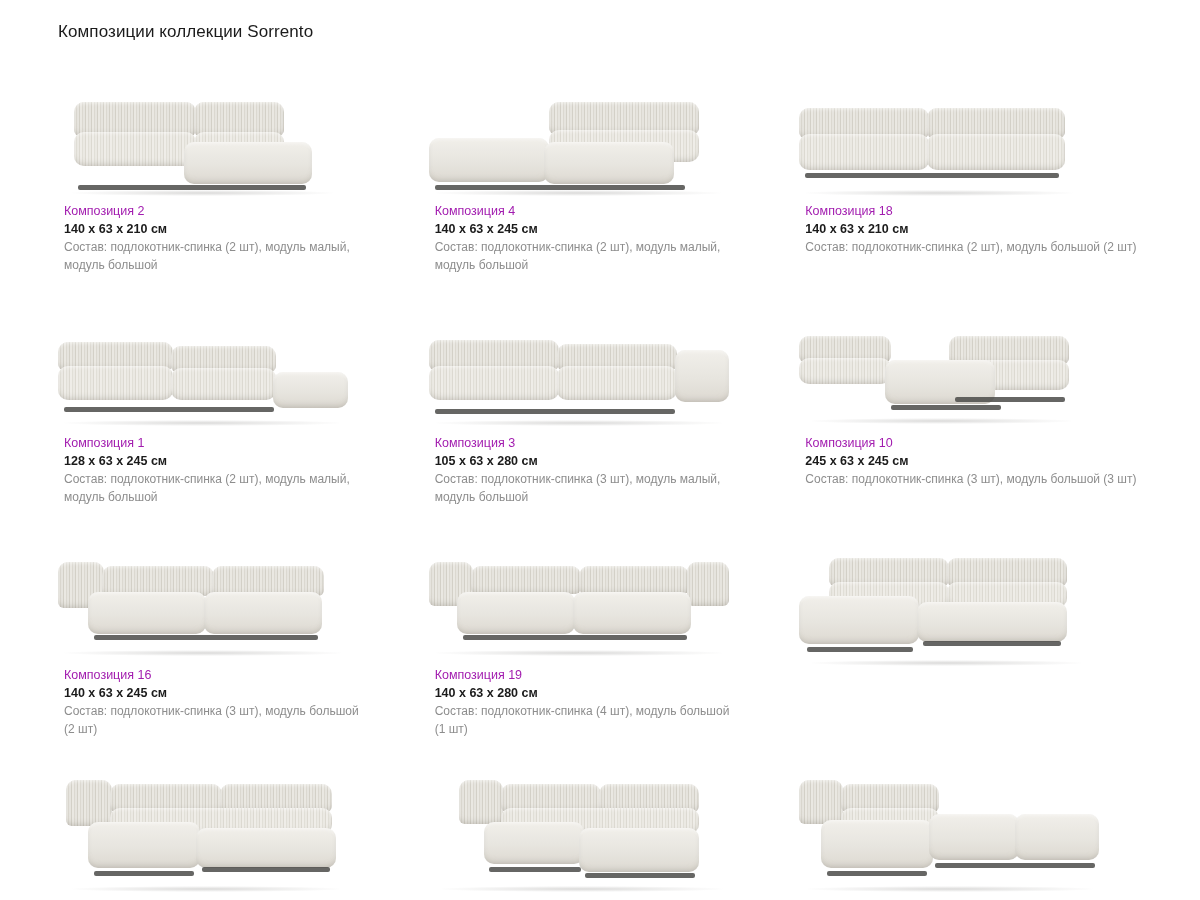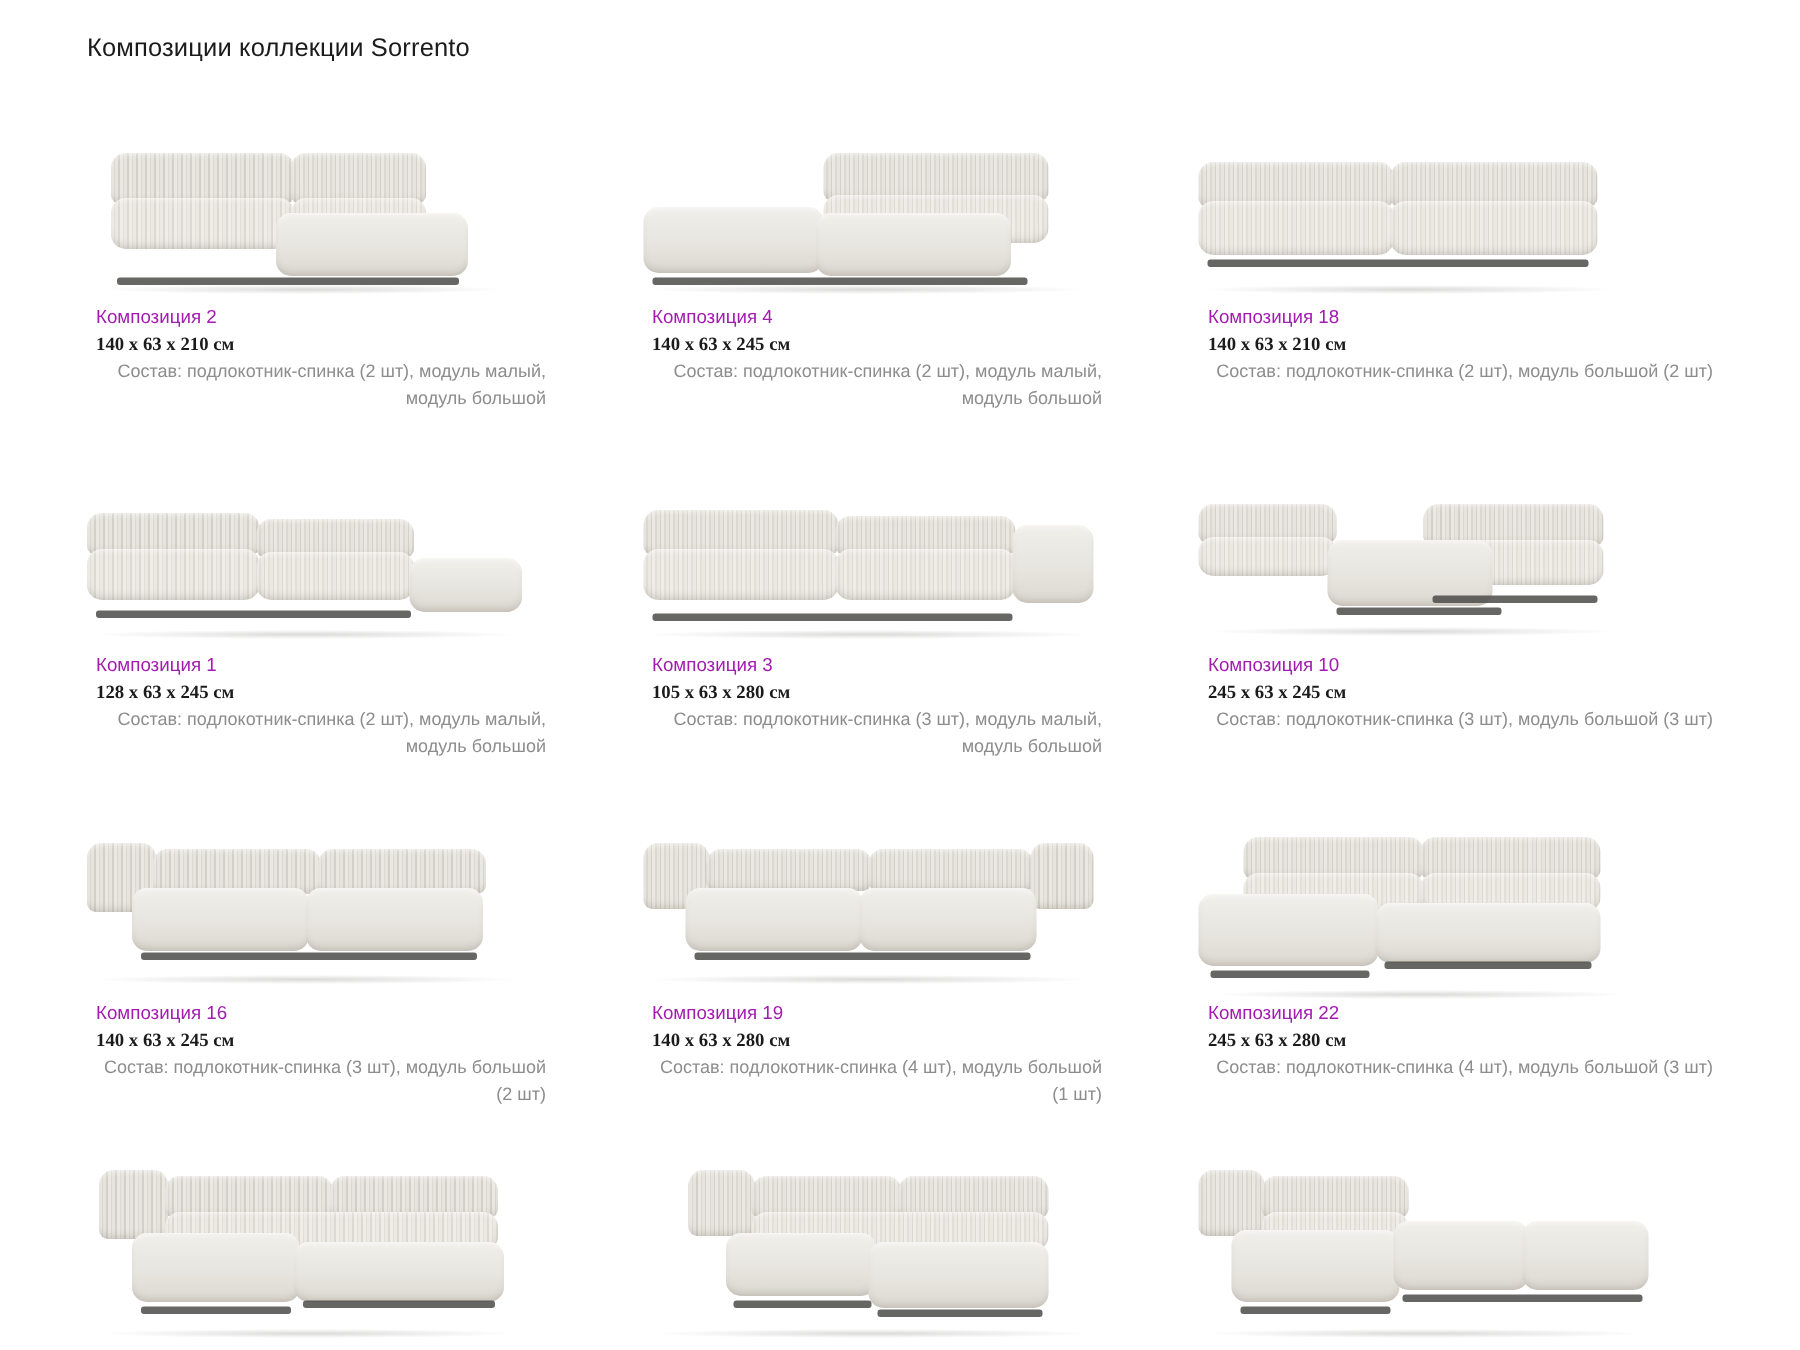--- a/index.html
+++ b/index.html
@@ -53,29 +53,27 @@
     color: #a21caf;
     line-height: 1.45;
     white-space: nowrap;
   }
   .comp-dims {
     font-size: 12.5px;
     font-weight: bold;
     color: #1b1b1b;
     line-height: 1.45;
     white-space: nowrap;
-    font-family: Liberation Serif, serif;
   }
   .comp-compose {
     font-size: 12px;
     color: #8d8d8d;
     line-height: 1.45;
     margin-top: 1px;
     max-width: 300px;
-    text-align: right;
   }
   .cell.wide .comp-compose { max-width: 420px; }
 
   
   .sofa {
     position: absolute;
     bottom: 6px;
     left: 0;
   }
   .mod {
@@ -302,25 +300,20 @@
           <div class="mod back" style="left:30px; top:0px; width:120px; height:28px;"></div>
           <div class="mod back" style="left:148px; top:0px; width:120px; height:28px;"></div>
           <div class="mod seat" style="left:30px; top:24px; width:120px; height:26px;"></div>
           <div class="mod seat" style="left:148px; top:24px; width:120px; height:26px;"></div>
           <div class="mod plain" style="left:0px; top:38px; width:120px; height:48px;"></div>
           <div class="mod plain" style="left:118px; top:44px; width:150px; height:40px;"></div>
           <div class="base" style="left:8px; bottom:12px; width:106px;"></div>
           <div class="base" style="left:124px; bottom:18px; width:138px;"></div>
         </div>
       </div>
-      <div class="caption">
-        <div class="comp-name">Композиция 22</div>
-        <div class="comp-dims">245 x 63 x 280 см</div>
-        <div class="comp-compose">Состав: подлокотник-спинка (4 шт), модуль большой (3 шт)</div>
-      </div>
     </div>
 
     <div class="cell">
       <div class="figure">
         <div class="sofa" style="left:8px; bottom:8px; width:280px; height:110px;">
           <div class="shadow" style="left:4px; bottom:-2px; width:272px;"></div>
           <div class="mod back" style="left:0px; top:0px; width:46px; height:46px;"></div>
           <div class="mod back" style="left:44px; top:4px; width:112px; height:28px;"></div>
           <div class="mod back" style="left:154px; top:4px; width:112px; height:28px;"></div>
           <div class="mod seat" style="left:44px; top:28px; width:222px; height:26px;"></div>

